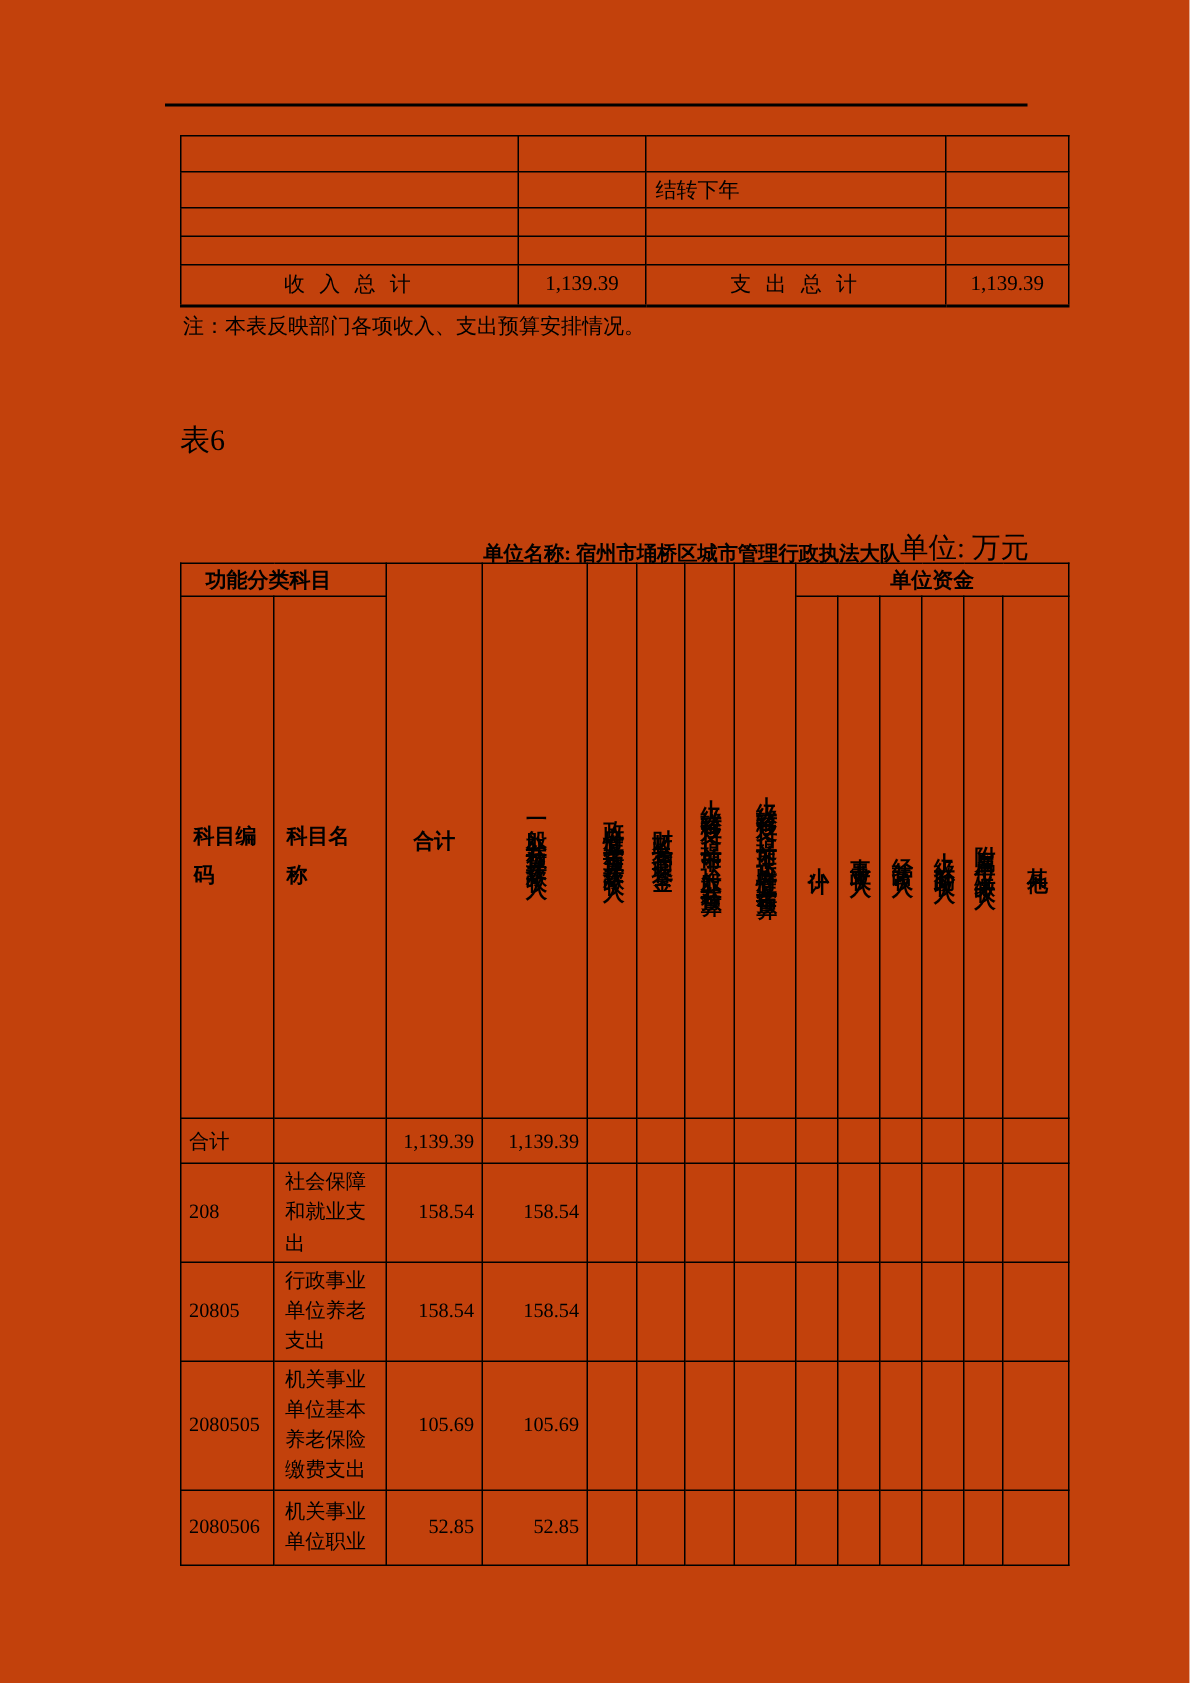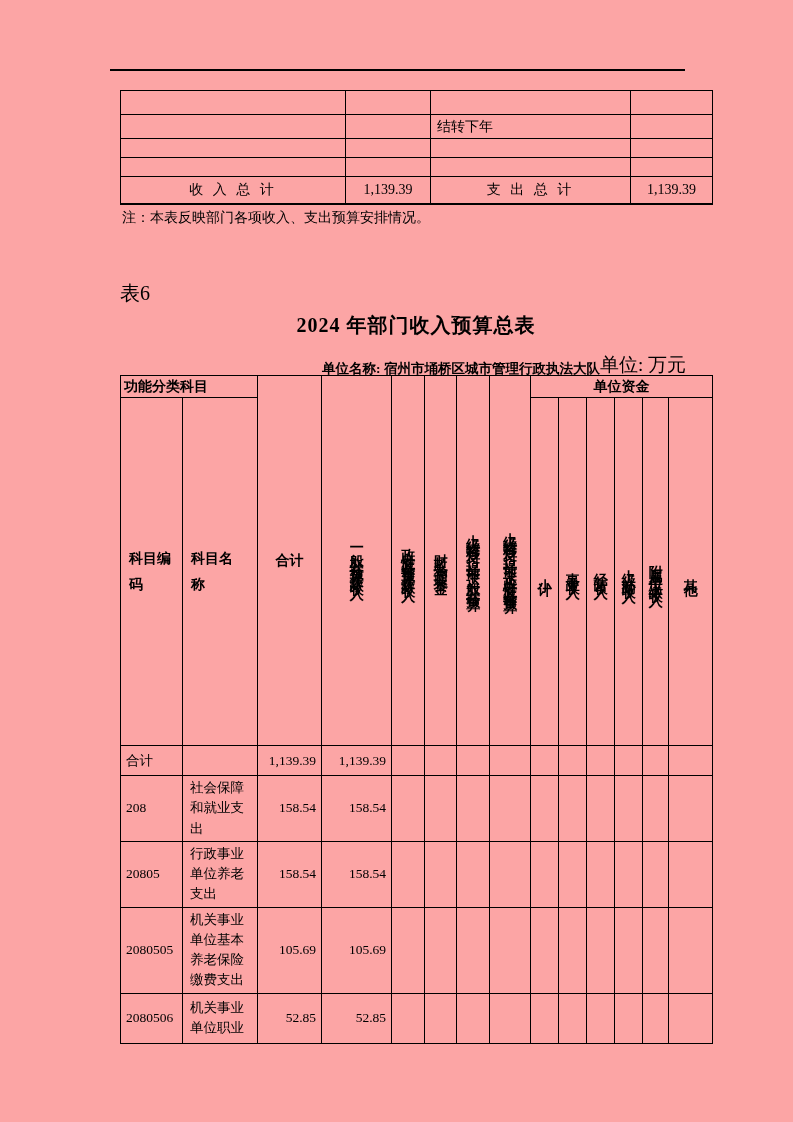--- a/index.html
+++ b/index.html
@@ -1,18 +1,18 @@
 <!DOCTYPE html>
 <html><head>
 <meta charset="utf-8">
 <style>
   * { margin:0; padding:0; box-sizing:border-box; }
   html,body { background:#ffffff; }
   body { font-family:"Liberation Serif","DejaVu Serif",serif; color:#000; }
-  .page { position:relative; width:793px; height:1122px; background:#fca5a5; overflow:hidden; }
+  .page { position:relative; width:793px; height:1122px; background:#c2410c; overflow:hidden; }
 
   .header-rule { position:absolute; left:110px; top:69px; width:575px; height:2px; background:#000; }
 
   
   .toptable { position:absolute; left:120px; top:90px; width:592px; border-collapse:collapse; table-layout:fixed; font-size:14px; }
   .toptable td { border:1px solid #000; padding:0 6px; overflow:hidden; }
   .toptable tr.tr-a { height:24px; }
   .toptable tr.tr-b { height:19px; }
   .toptable tr.tr-total { height:27px;margin-top:48px; }
   .toptable tr.tr-total td { border-bottom:2px solid #000; }
@@ -34,21 +34,21 @@
   .maintable td { font-size:13.5px; vertical-align:middle; padding:1px 4px; }
 
   tr.hr1 { height:22px; }
   tr.hr2 { height:348px;margin-left:40px; }
   tr.dr0 { height:30px; }
   tr.dr1 { height:62px; }
   tr.dr2 { height:64px; }
   tr.dr3 { height:82px; }
   tr.dr4 { height:50px; }
 
-  th.h-left { text-align:left; padding-left:3px; }
+  th.h-left { text-align:left; padding-left:16px; }
   .wrapblock { width:46px; line-height:1.8; text-align:left; margin-left:8px; font-weight:bold; }
   .vtext { writing-mode:vertical-rl; text-orientation:mixed; letter-spacing:4px; line-height:1.1; display:inline-block; }
 
   td.cell-code { text-align:left; padding-left:5px; }
   td.cell-name { text-align:left; padding:2px 7px; line-height:1.5; }
   td.cell-num { text-align:right; padding-right:5px; }
 </style>
 </head>
 <body>
 
@@ -94,21 +94,20 @@
         <td class="tt-label">支 出 总 计</td>
         <td class="tt-num">1,139.39</td>
       </tr>
     </tbody>
   </table>
 
   <div class="note">注：本表反映部门各项收入、支出预算安排情况。</div>
 
   <div class="table-label">表6</div>
 
-  <div class="doc-title">2024 年部门收入预算总表</div>
 
   <div class="unit-line">
     <div class="unit-name">
       <span>单位名称:</span>
       <span>宿州市埇桥区城市管理行政执法大队</span>
     </div>
     <div class="unit-measure">单位: 万元</div>
   </div>
 
   <table class="maintable">

